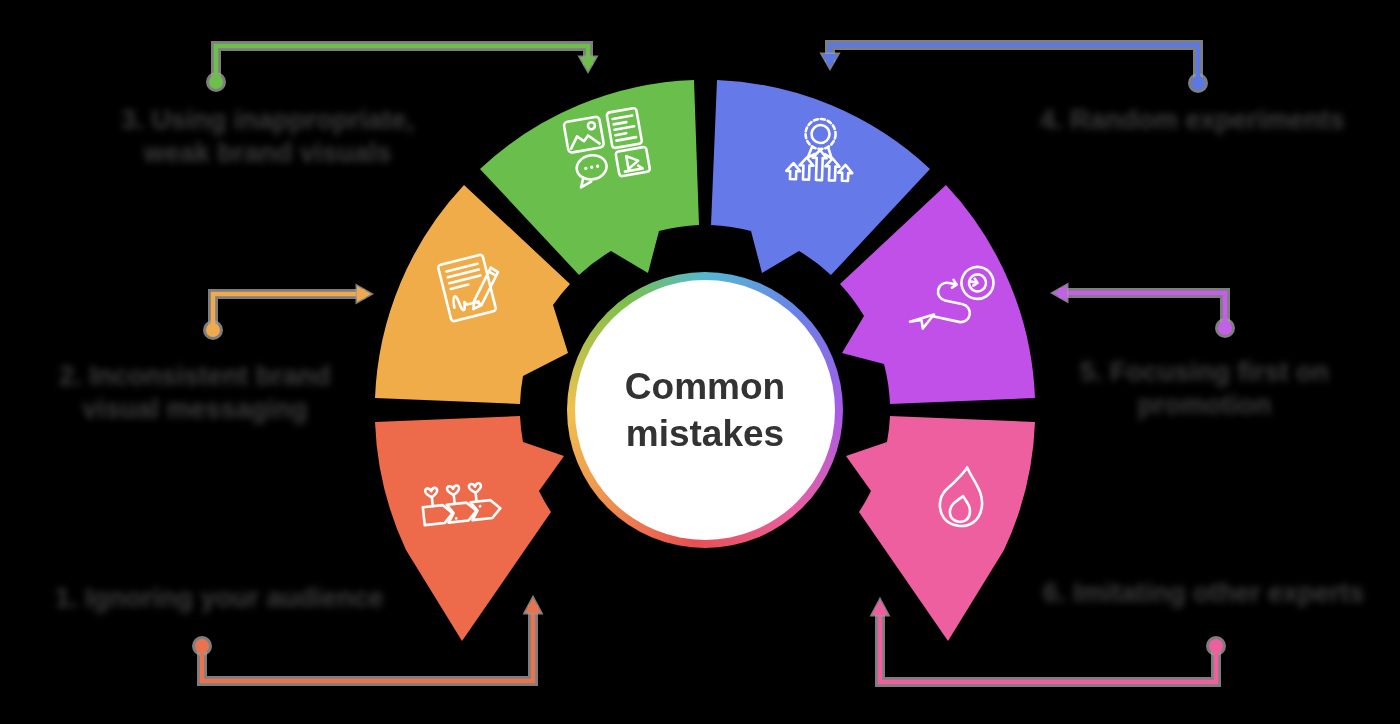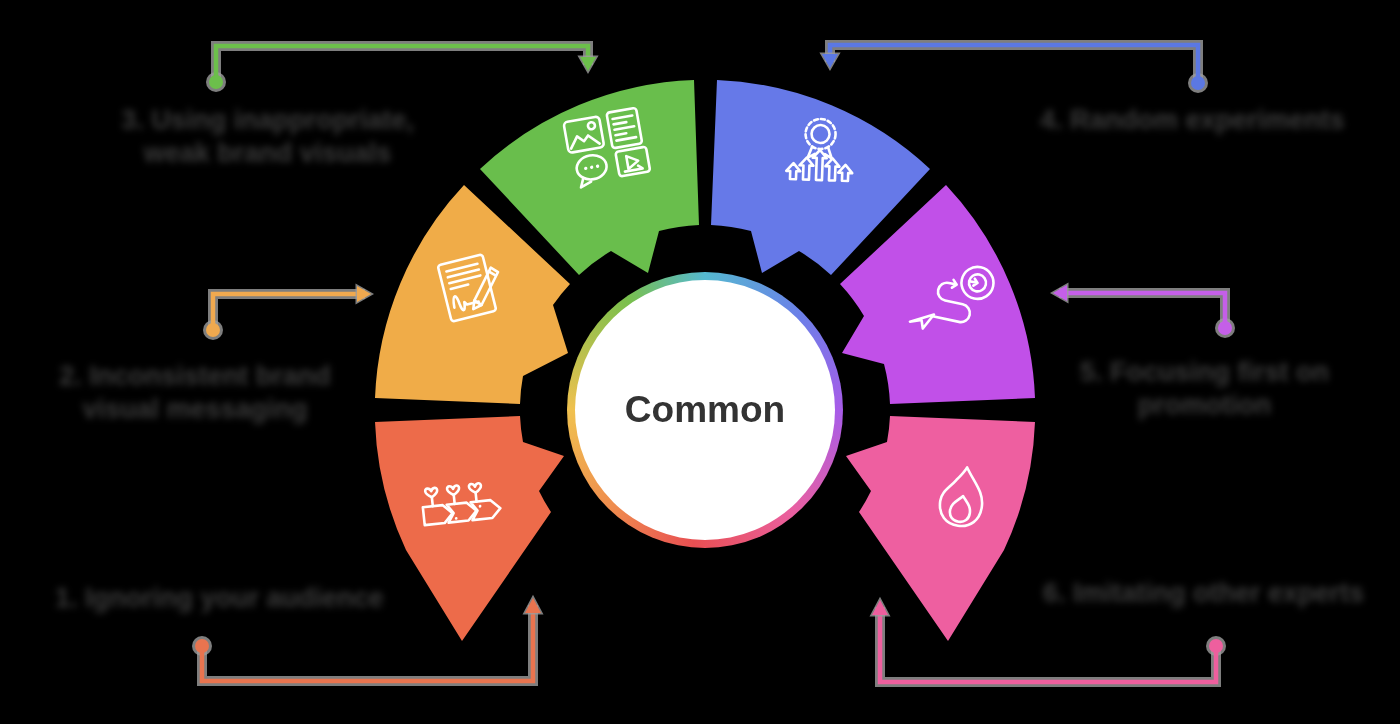--- a/index.html
+++ b/index.html
@@ -150,20 +150,21 @@
     <polyline class="lead" points="1216,646 1216,682 880,682 880,612" stroke="#EE5F9E"></polyline>
     <circle cx="1216" cy="646" r="7" fill="#EE5F9E"></circle>
     <polygon class="tipline" points="872,615 888,615 880,600" fill="#EE5F9E"></polygon>
   </g>
 </svg>
 
 <div class="hub" style="background: conic-gradient(rgb(85, 185, 208) 0deg, rgb(107, 127, 232) 45deg, rgb(167, 92, 232) 90deg, rgb(234, 95, 159) 140deg, rgb(232, 79, 82) 185deg, rgb(239, 142, 78) 225deg, rgb(240, 193, 79) 270deg, rgb(121, 191, 76) 325deg, rgb(85, 185, 208) 360deg);">
   <div class="hub-inner">
     <div class="hub-title">
       <div>Common</div>
+      <div>mistakes</div>
     </div>
   </div>
 </div>
 
 <div class="callout c-bot-left">
   <div>1. Ignoring your audience</div>
 </div>
 <div class="callout c-mid-left">
   <div>2. Inconsistent brand</div>
   <div>visual messaging</div>

